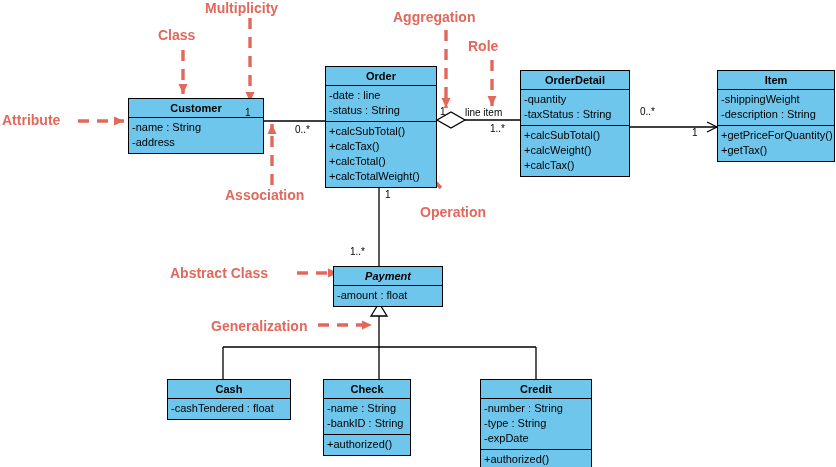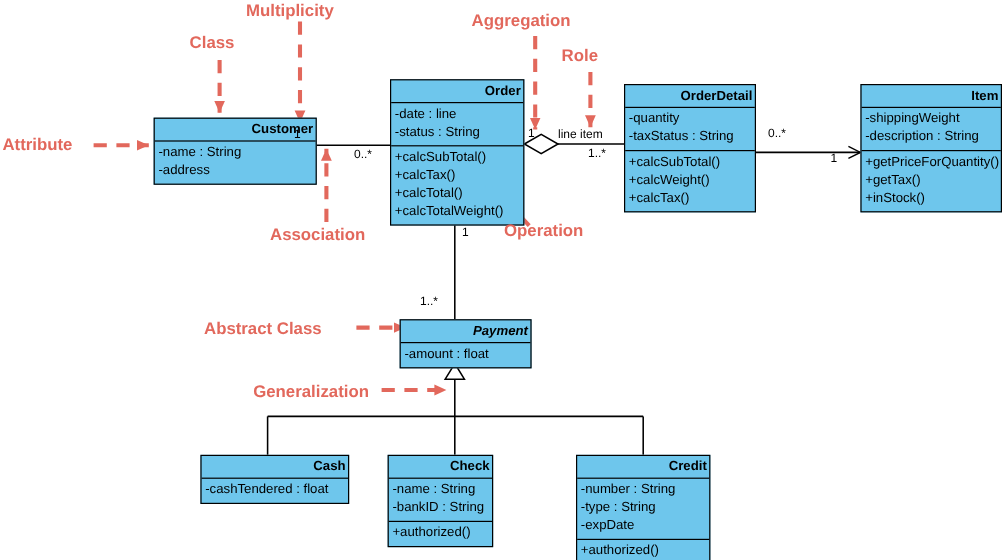--- a/index.html
+++ b/index.html
@@ -24,21 +24,21 @@
   }
   
   .uml-class {
     position: absolute;
     box-sizing: border-box;
     border: 1px solid #000000;
     background: #6ec6ec;
     z-index: 5;
   }
   .uml-name {
-    text-align: right;
+    text-align: center;
     font-size: 11px;
     font-weight: bold;
     color: #000000;
     padding: 3px 2px 3px 2px;
     line-height: 12px;
     border-bottom: 1px solid #000000;
     white-space: nowrap;
   }
   .uml-name.abstract {
     font-style: italic;
@@ -188,21 +188,20 @@
 
   <div class="uml-class" style="left:717px; top:70px; width:118px;">
     <div class="uml-name">Item</div>
     <div class="uml-compartment">
       <div class="uml-feature">-shippingWeight</div>
       <div class="uml-feature">-description : String</div>
     </div>
     <div class="uml-compartment last">
       <div class="uml-feature">+getPriceForQuantity()</div>
       <div class="uml-feature">+getTax()</div>
-      <div class="uml-feature">+inStock()</div>
     </div>
   </div>
 
   <div class="uml-class" style="left:333px; top:266px; width:110px;">
     <div class="uml-name abstract">Payment</div>
     <div class="uml-compartment last">
       <div class="uml-feature">-amount : float</div>
     </div>
   </div>
 
@@ -248,17 +247,17 @@
 
   <div class="edge-label" style="left:385px; top:189px;">1</div>
   <div class="edge-label" style="left:350px; top:246px;">1..*</div>
 
   <div class="annotation" style="left:2px; top:112px;">Attribute</div>
   <div class="annotation" style="left:158px; top:27px;">Class</div>
   <div class="annotation" style="left:205px; top:0px;">Multiplicity</div>
   <div class="annotation" style="left:393px; top:9px;">Aggregation</div>
   <div class="annotation" style="left:468px; top:38px;">Role</div>
   <div class="annotation" style="left:225px; top:187px;">Association</div>
-  <div class="annotation" style="left:420px; top:184px;">Operation</div>
+  <div class="annotation" style="left:420px; top:204px;">Operation</div>
   <div class="annotation" style="left:170px; top:265px;">Abstract Class</div>
   <div class="annotation" style="left:192px; top:318px;margin-left:19px;">Generalization</div>
 
 </div>
 
 </body></html>

